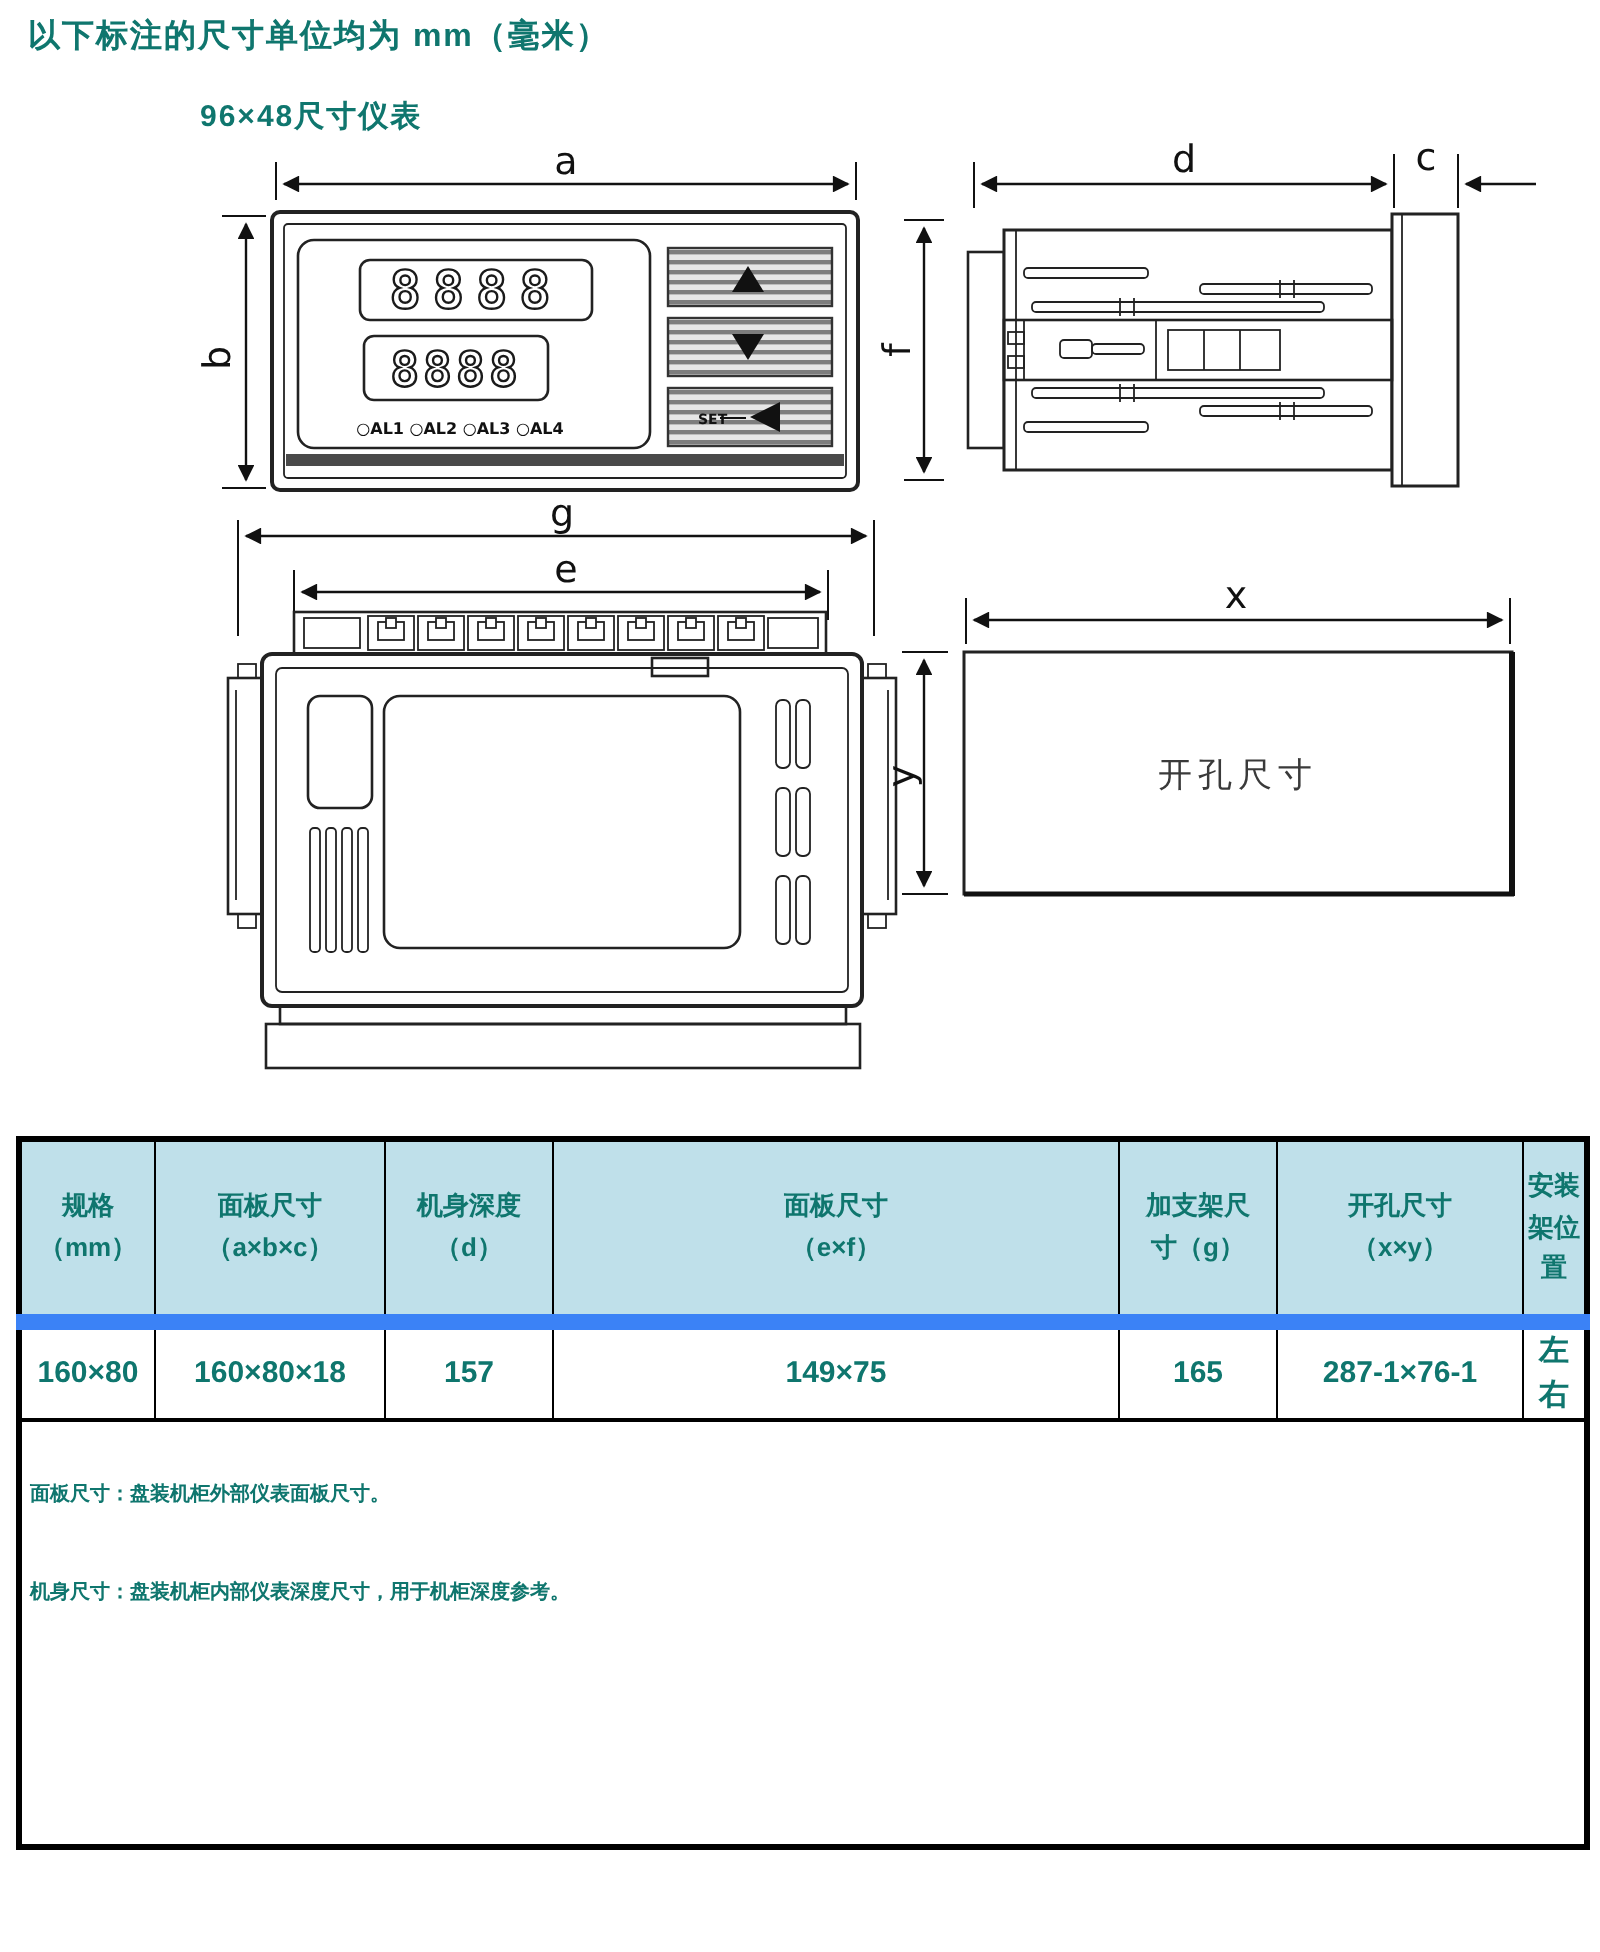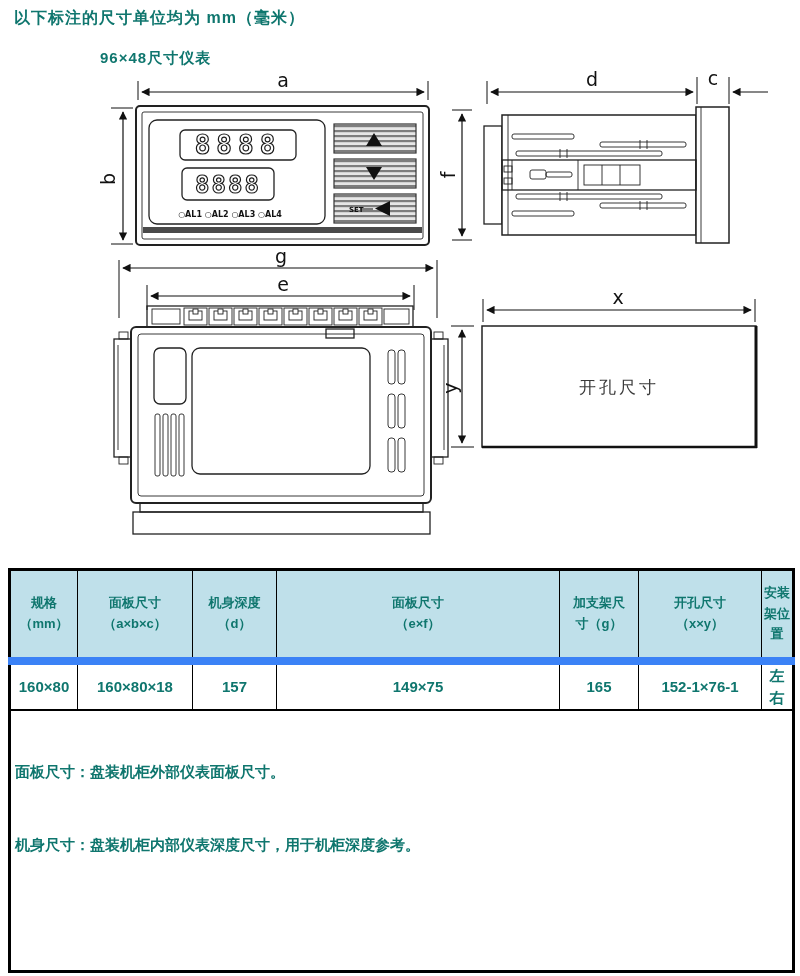--- a/index.html
+++ b/index.html
@@ -22,21 +22,21 @@
   .spec-table{position:absolute;left:8px;top:568px;width:784px;border-collapse:collapse;
         table-layout:fixed;border:3px solid #000;}
   .spec-table th,.spec-table td{border:1px solid #000;text-align:center;vertical-align:middle;
         white-space:pre-line;padding:0 2px;font-weight:bold;}
   .spec-table thead th{background:#BFE0EA;font-size:13px;height:86px;border-bottom:8px solid #3b82f6;line-height:1.6;}
   .spec-table td{font-size:15px;line-height:1.45;}
   .spec-table tr.r1 td{height:30px;border-bottom:2px solid #000;}
   .spec-table tr.r2 td{height:56px;}
   .spec-table tr.r3 td{height:62px;border-bottom:2px solid #000;}
   .notes-cell{text-align:left !important;padding:3px 4px !important;}
-  .notes-cell div{font-size:15px;font-weight:bold;line-height:26.5px;white-space:pre-line;margin-top:24px;}
+  .notes-cell div{font-size:10px;font-weight:bold;line-height:26.5px;white-space:pre-line;}
 </style>
 </head>
 <body>
 
 <div class="page">
 
   <div class="title">以下标注的尺寸单位均为 mm（毫米）</div>
   <div class="subtitle">96×48尺寸仪表</div>
 
   <svg class="drawings" width="800" height="498" viewBox="0 0 800 498">
@@ -270,21 +270,21 @@
 置</th>
       </tr>
     </thead>
     <tbody>
       <tr class="r1">
         <td>160×80</td>
         <td>160×80×18</td>
         <td>157</td>
         <td>149×75</td>
         <td>165</td>
-        <td>152-1×76-1</td>
+        <td>287-1×76-1</td>
         <td>左右</td>
       </tr>
       <tr>
         <td class="notes-cell" colspan="7">
           <div>面板尺寸：盘装机柜外部仪表面板尺寸。</div>
           <div>机身尺寸：盘装机柜内部仪表深度尺寸，用于机柜深度参考。</div>
           
           
           
           

